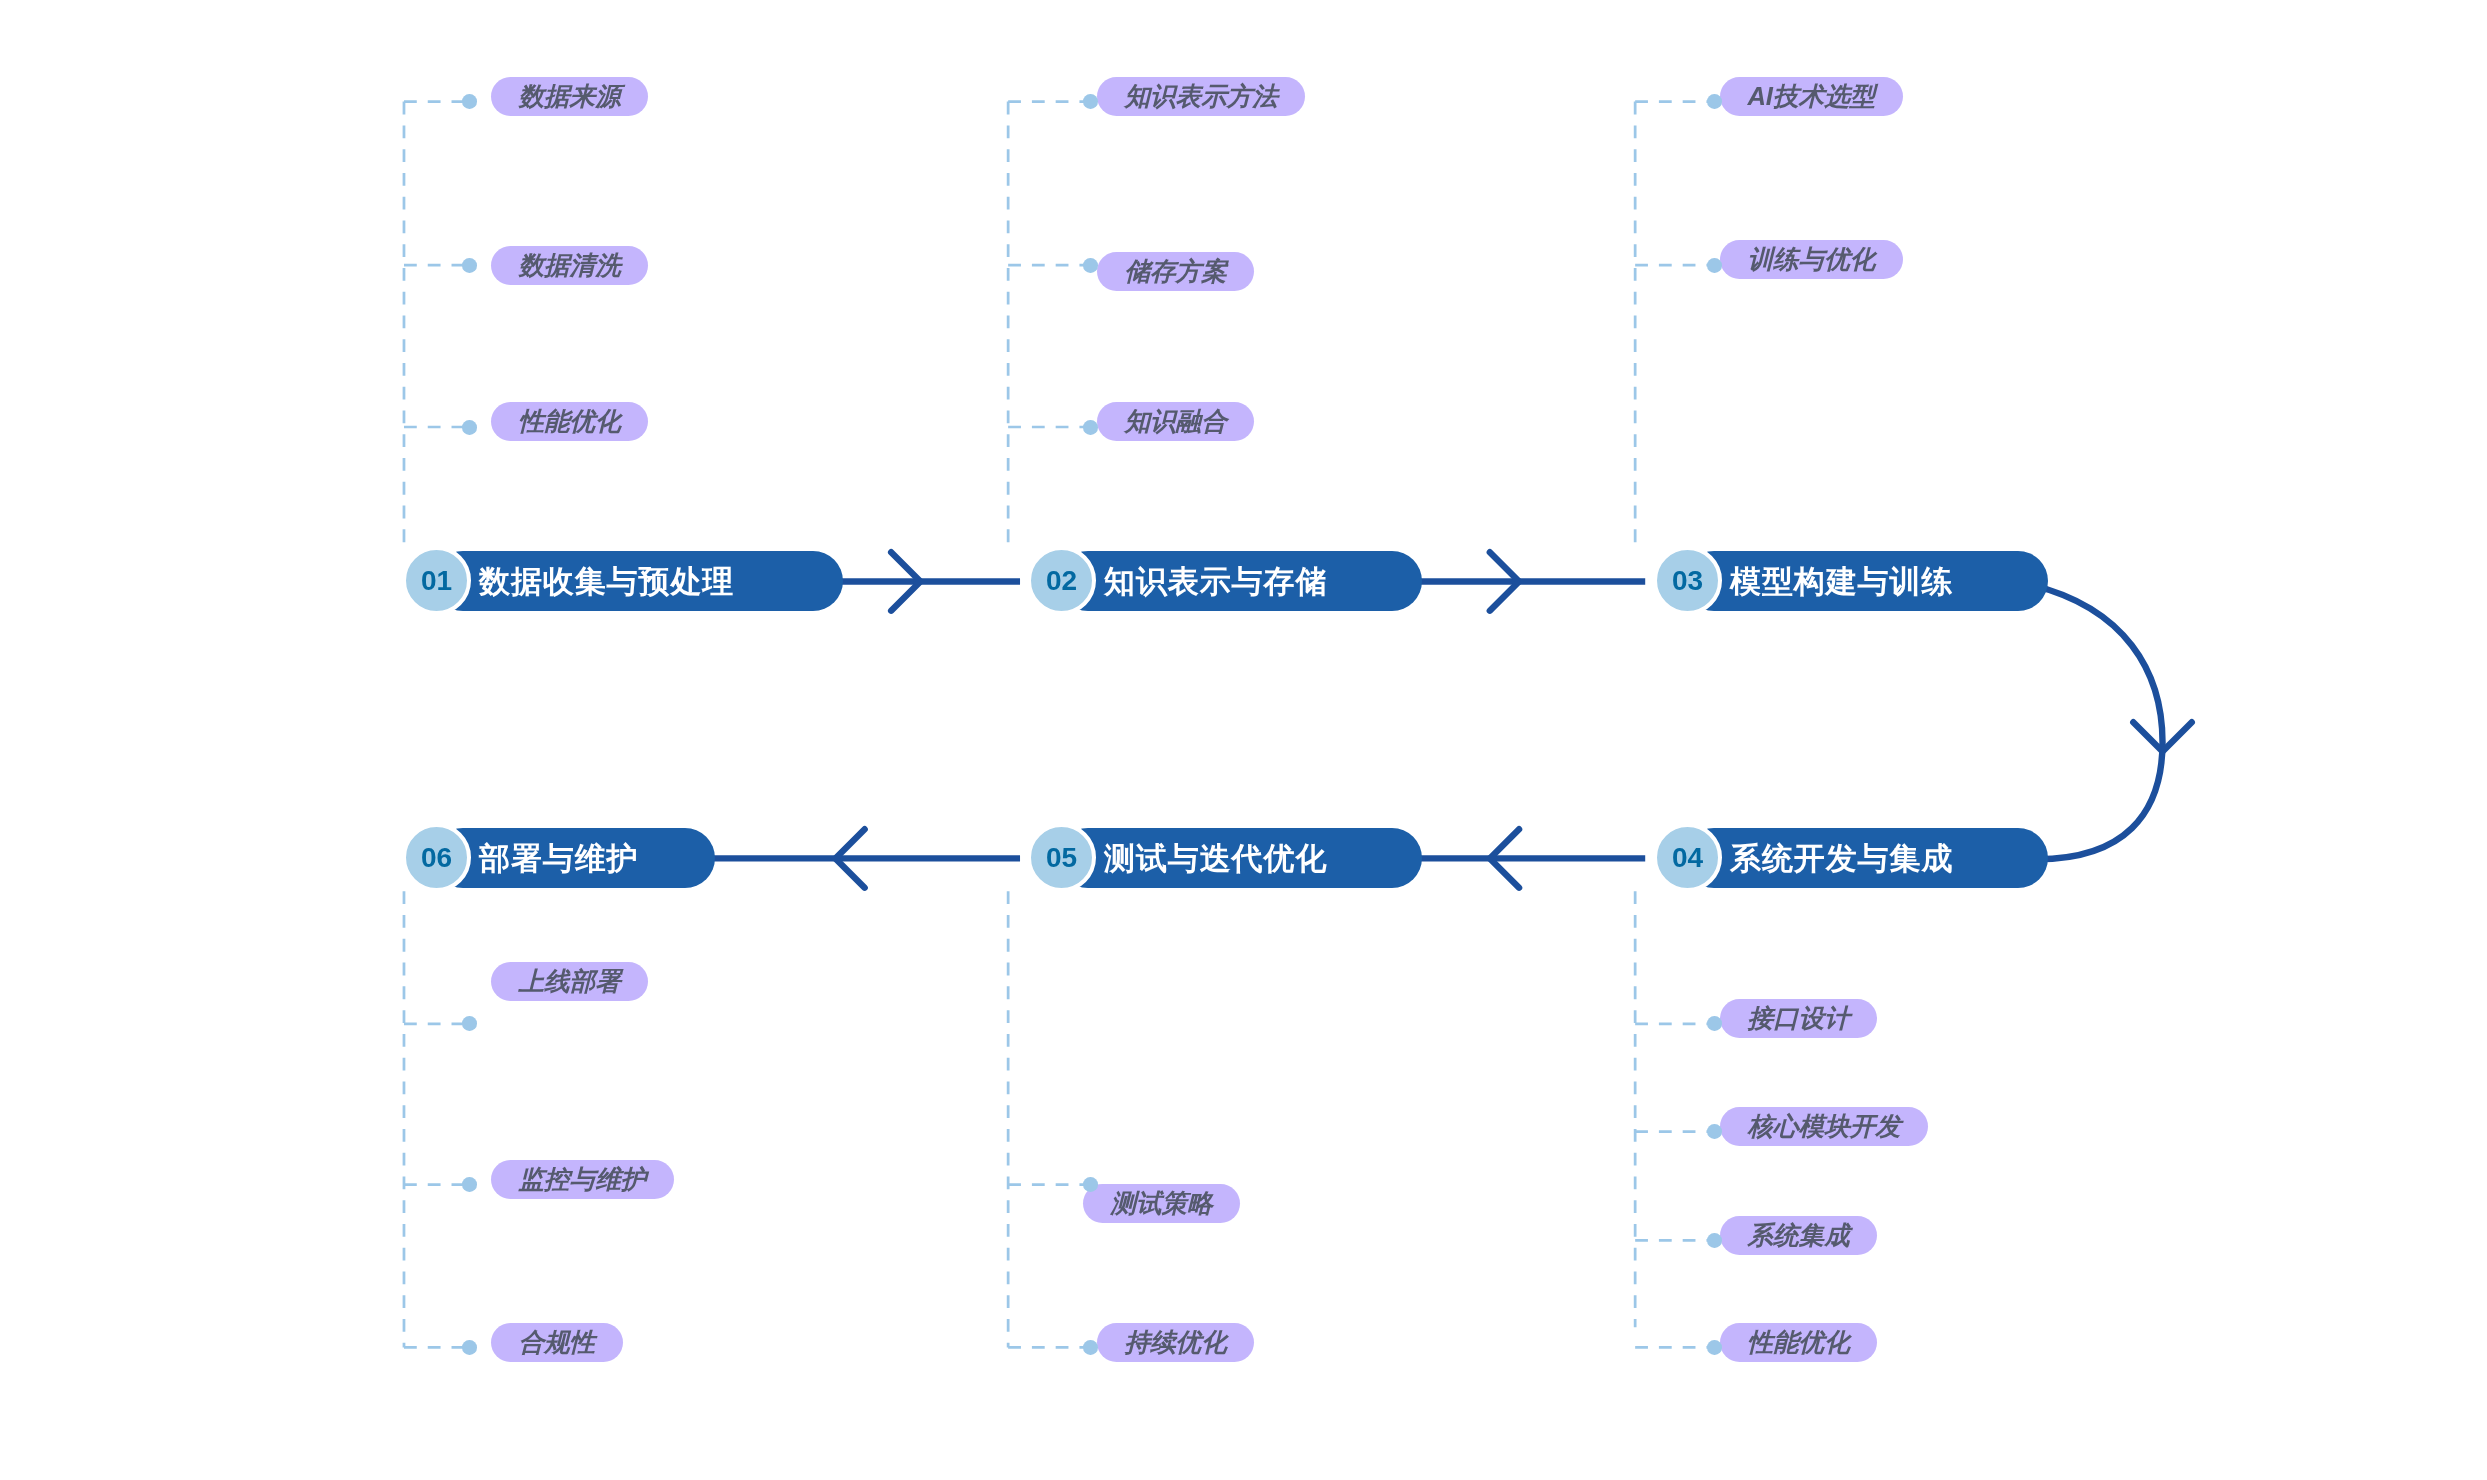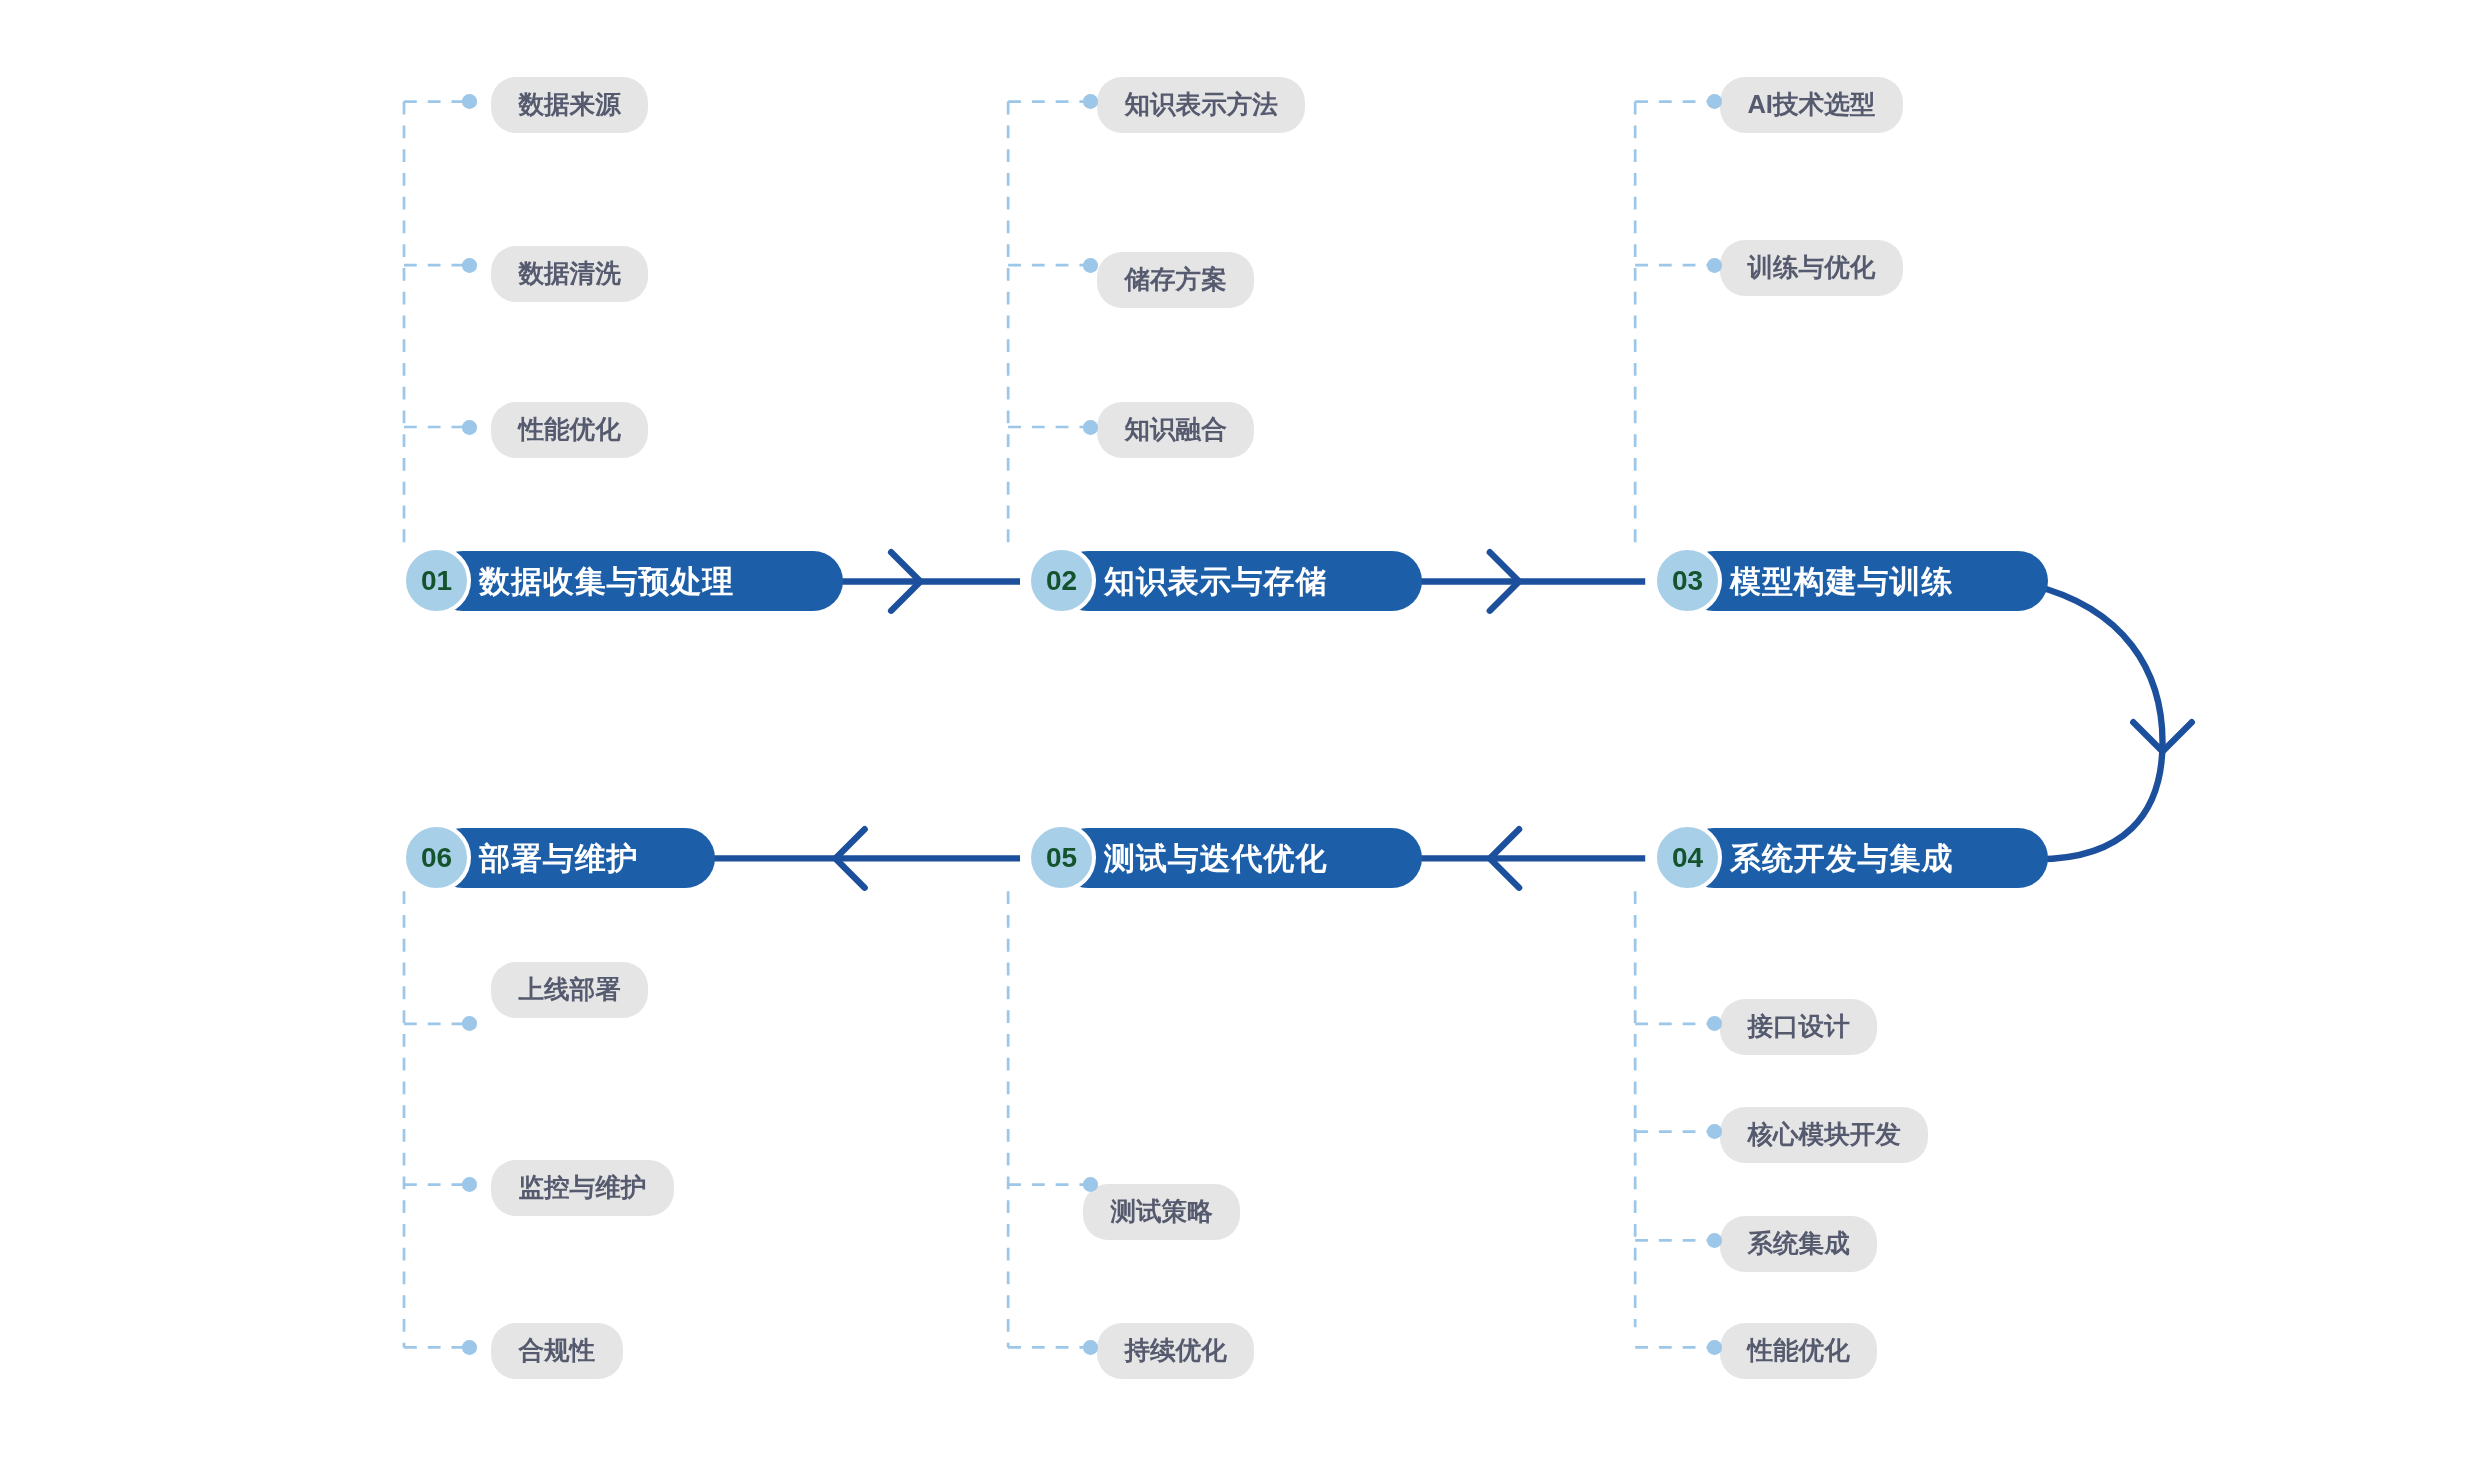--- a/index.html
+++ b/index.html
@@ -64,39 +64,40 @@
     border-radius: 50%;
     background: #a7cfe8;
     border: 4.6px solid #ffffff;
     box-sizing: border-box;
     display: flex;
     align-items: center;
     justify-content: center;
     z-index: 6;
   }
   .stage-badge span {
-    color: #14532d;
+    color: #0369a1;
     font-size: 28px;
     font-weight: bold;
     line-height: 1;
     letter-spacing: 0px;
   }
 
   
   .sub-item {
     position: absolute;
-    height: 56px;
+    height: 39px;
     border-radius: 25px;
-    background: #e5e5e5;
+    background: #c4b5fd;
     display: flex;
     align-items: center;
     justify-content: center;
     box-sizing: border-box;
     padding: 0 27.4px;
     z-index: 4;
+    font-style: italic;
   }
   .sub-item span {
     color: #555a6e;
     font-size: 25.6px;
     font-weight: bold;
     white-space: nowrap;
     line-height: 1;
   }
   .sub-dot {
     position: absolute;

